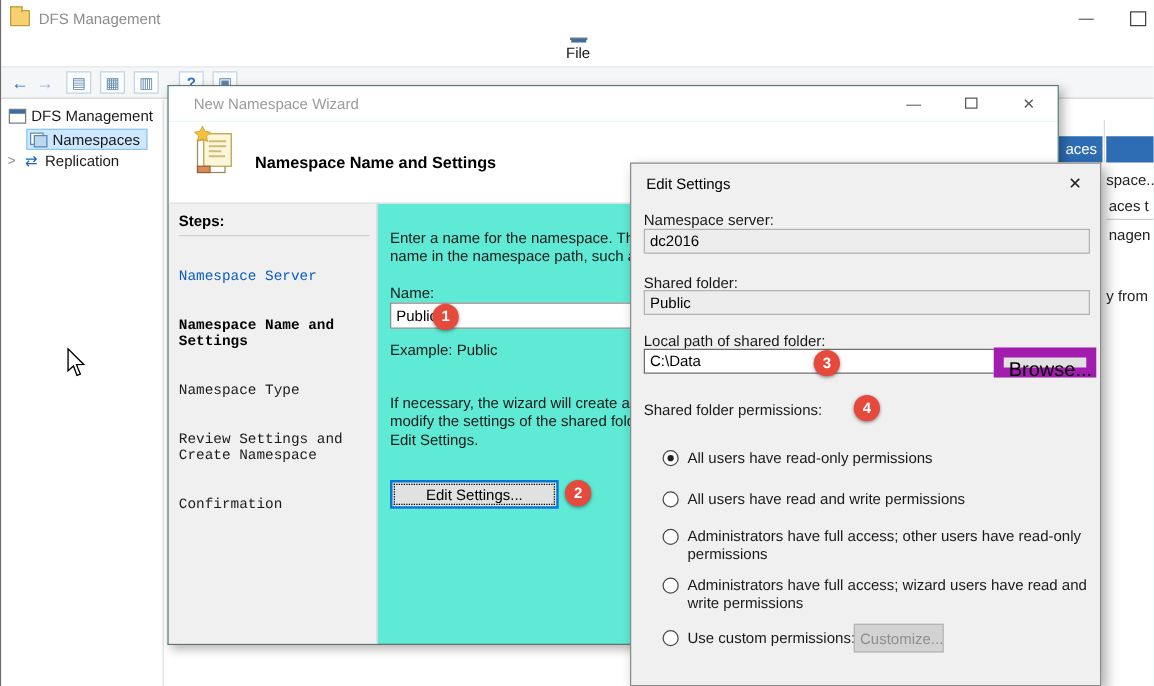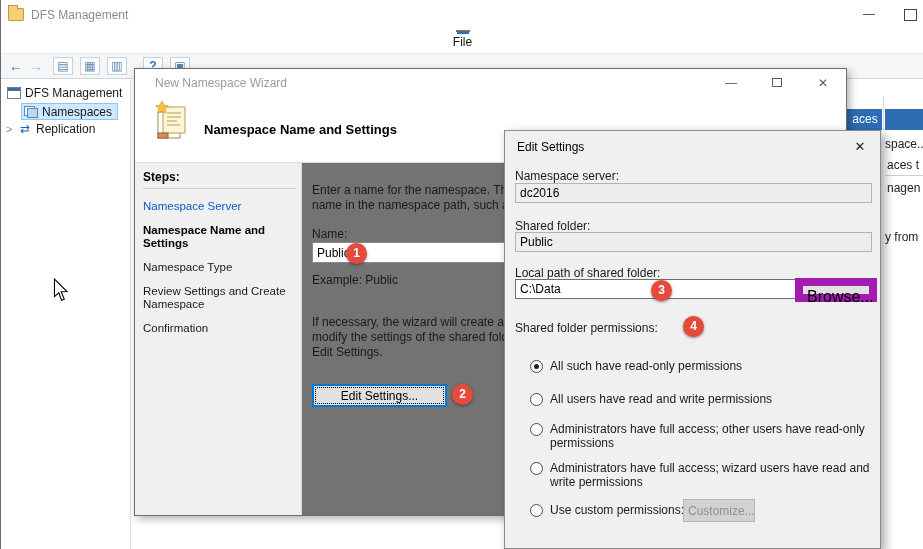--- a/index.html
+++ b/index.html
@@ -59,35 +59,35 @@
   .vline { position:absolute; left:882px; top:96px; width:1px; height:34px; background:#d9d9d9; }
   .hline { position:absolute; left:884px; top:175px; width:39px; height:1px; background:#cfcfcf; }
   .frag  { position:absolute; white-space:nowrap; color:#222; }
   .f1 { left:884px; top:137px; }
   .f2 { left:886px; top:158px; }
   .f3 { left:886px; top:181px; }
   .f4 { left:884px; top:230px; }
 
   
   .wizard { position:absolute; left:133px; top:68px; width:713px; height:448px;
-    background:#737373; border:1px solid #6e6e6e; box-shadow:3px 3px 8px rgba(0,0,0,.30); z-index:5; }
+    background:#5eead4; border:1px solid #6e6e6e; box-shadow:3px 3px 8px rgba(0,0,0,.30); z-index:5; }
   .wz-titlebar { position:absolute; left:0; top:0; right:0; height:28px; background:#fff; }
   .wz-title { position:absolute; left:20px; top:7px; color:#9b9b9b; }
   .wz-btns { position:absolute; right:0; top:0; display:flex; }
   .wz-btn { width:46px; height:28px; text-align:center; line-height:28px; color:#5a5a5a; font-size:12px; position:relative; }
   .wz-btn .maxbox { position:absolute; left:18px; top:9px; width:10px; height:9px; border:1px solid #5a5a5a; }
   .wz-header { position:absolute; left:0; top:28px; right:0; height:66px; background:#fff; border-bottom:1px solid #dcdcdc; }
   .wz-icon { position:absolute; left:15px; top:3px; }
   .wz-page-title { position:absolute; left:69px; top:25px; font-weight:bold; font-size:13px; color:#000; }
 
   .steps { position:absolute; left:0; top:94px; bottom:0; width:167px; background:#f0f0f0;
     border-right:1px solid #d8d8d8; padding:7px 3px 0 8px; font-size:11.5px; }
   .steps-heading { font-weight:bold; font-size:12px; color:#000; }
   .steps-rule { height:1px; background:#cfcfcf; margin:4px 2px 0 0; }
-  .step { margin-top:11px; line-height:13px; color:#1a1a1a; }
+  .step { margin-top:26px; line-height:13px; color:#1a1a1a;font-family:Liberation Mono, monospace; }
   .step.link { color:#0a5dc2; cursor:pointer; }
   .step.current { font-weight:bold; color:#000; }
 
   .wz-content { position:absolute; left:177px; top:94px; right:0; bottom:0; }
   .intro { position:absolute; left:0; top:20px; line-height:15px; white-space:nowrap; }
   .name-label { position:absolute; left:0; top:64px; }
   .name-input { position:absolute; left:0; top:79px; width:380px; height:21px; }
   .example { position:absolute; left:0; top:110px; }
   .note { position:absolute; left:0; top:152px; line-height:15px; white-space:nowrap; }
   .edit-settings { position:absolute; left:0; top:221px; width:135px; height:23px;
@@ -255,21 +255,21 @@
     <label class="l3">Local path of shared folder:</label>
     <input class="i3" value="C:\Data" style="">
     <span class="badge badge3">3</span>
     <button class="browse">Browse...</button>
 
     <div class="perm-label">Shared folder permissions:</div>
     <span class="badge badge4">4</span>
 
     <div class="radio-row rr1">
       <span class="radio checked"></span>
-      <span class="rlabel">All such have read-only permissions</span>
+      <span class="rlabel">All users have read-only permissions</span>
     </div>
     <div class="radio-row rr2">
       <span class="radio"></span>
       <span class="rlabel">All users have read and write permissions</span>
     </div>
     <div class="radio-row rr3">
       <span class="radio"></span>
       <span class="rlabel">Administrators have full access; other users have read-only permissions</span>
     </div>
     <div class="radio-row rr4">

